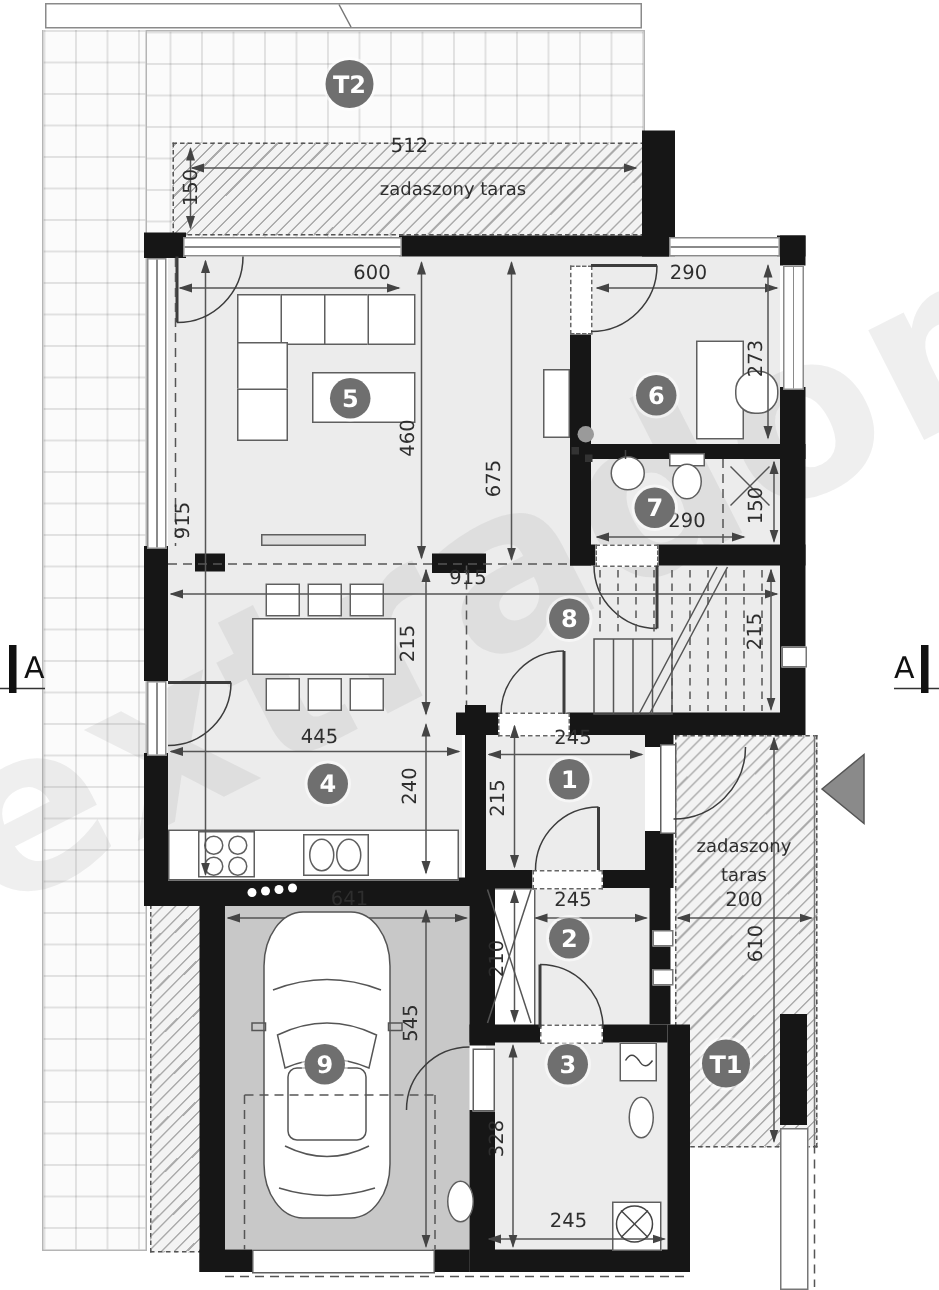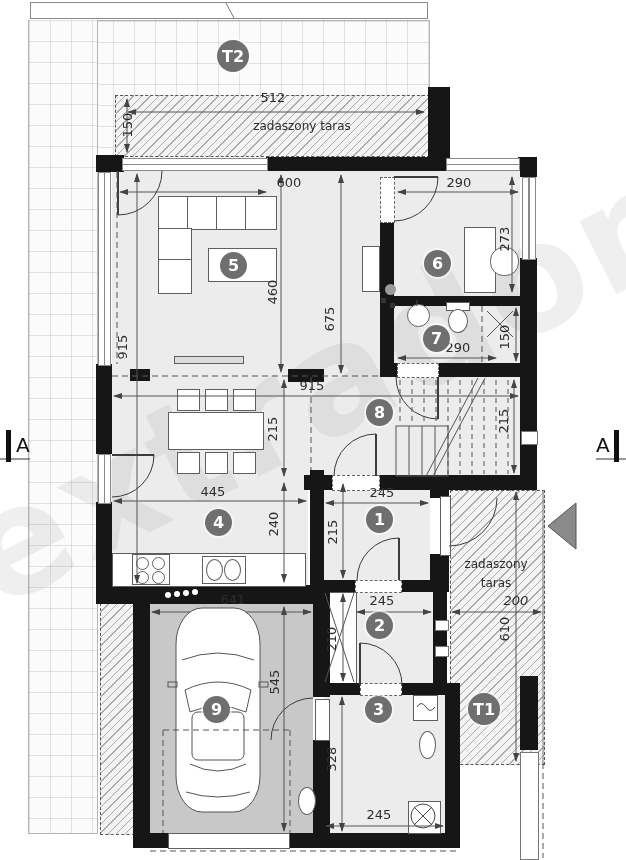--- a/index.html
+++ b/index.html
@@ -302,40 +302,40 @@
         <circle cx="195" cy="592" r="3"></circle>
     </g>
   </svg>
 
   <div class="lbl" style="left:242px;top:119px;width:120px;">zadaszony taras</div>
   <div class="lbl" style="left:446px;top:557px;width:100px;">zadaszony</div>
   <div class="lbl" style="left:446px;top:576px;width:100px;">taras</div>
 
   <div class="dim" style="left:253px;top:91px;">512</div>
   <div class="dim rot" style="left:108px;top:118px;">150</div>
-  <div class="dim" style="left:228px;top:176px;margin-left:41px;">600</div>
+  <div class="dim" style="left:228px;top:176px;">600</div>
   <div class="dim" style="left:439px;top:176px;">290</div>
   <div class="dim rot" style="left:485px;top:232px;">273</div>
   <div class="dim rot" style="left:253px;top:285px;">460</div>
   <div class="dim rot" style="left:310px;top:312px;">675</div>
   <div class="dim rot" style="left:103px;top:340px;">915</div>
   <div class="dim" style="left:292px;top:379px;">915</div>
   <div class="dim rot" style="left:484px;top:414px;">215</div>
   <div class="dim rot" style="left:253px;top:422px;">215</div>
   <div class="dim" style="left:193px;top:485px;">445</div>
   <div class="dim rot" style="left:254px;top:517px;">240</div>
   <div class="dim" style="left:362px;top:486px;">245</div>
   <div class="dim rot" style="left:313px;top:525px;">215</div>
   <div class="dim" style="left:362px;top:594px;">245</div>
   <div class="dim rot" style="left:312px;top:632px;">210</div>
   <div class="dim" style="left:359px;top:808px;">245</div>
   <div class="dim rot" style="left:312px;top:752px;">328</div>
   <div class="dim" style="left:213px;top:593px;">641</div>
   <div class="dim rot" style="left:255px;top:675px;">545</div>
-  <div class="dim" style="left:496px;top:594px;font-style:italic;">200</div>
+  <div class="dim" style="left:476px;top:594px;">200</div>
   <div class="dim rot" style="left:485px;top:622px;">610</div>
   <div class="dim" style="left:438px;top:341px;">290</div>
   <div class="dim rot" style="left:485px;top:330px;">150</div>
 
   <div class="badge" style="left:220px;top:252px;">5</div>
   <div class="badge" style="left:424px;top:250px;">6</div>
   <div class="badge" style="left:423px;top:325px;">7</div>
   <div class="badge" style="left:366px;top:399px;">8</div>
   <div class="badge" style="left:205px;top:509px;">4</div>
   <div class="badge" style="left:366px;top:506px;">1</div>

